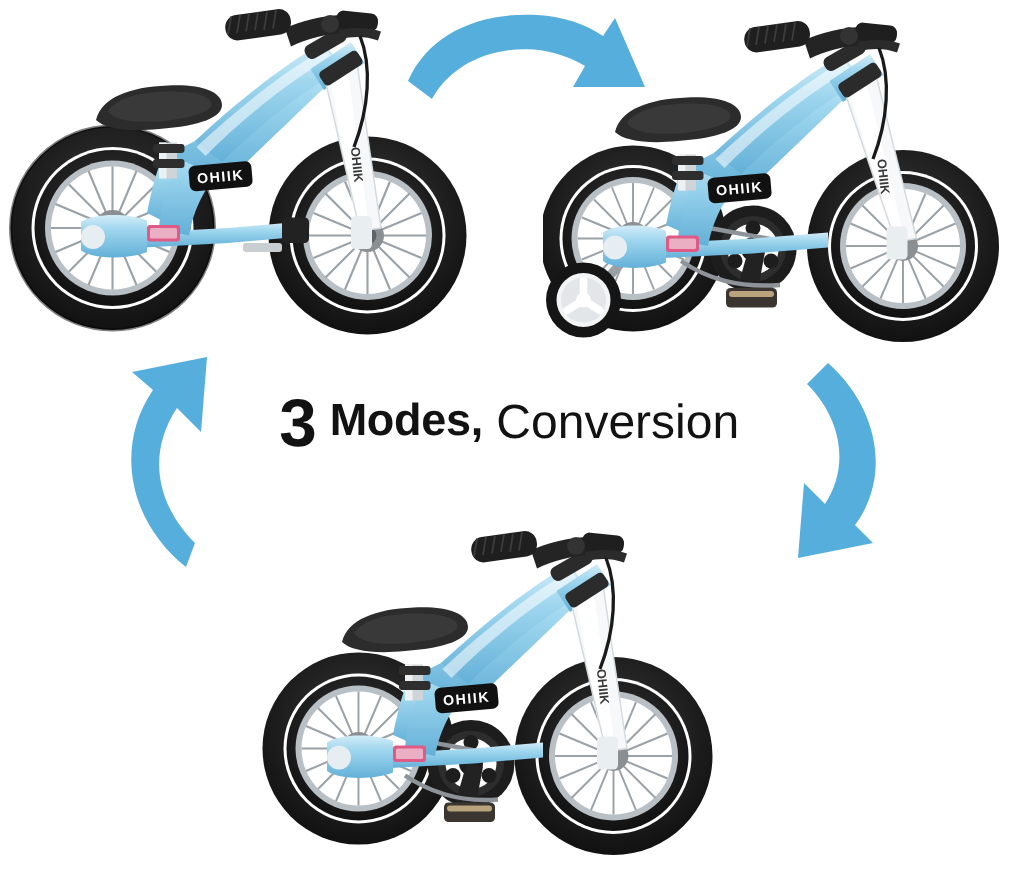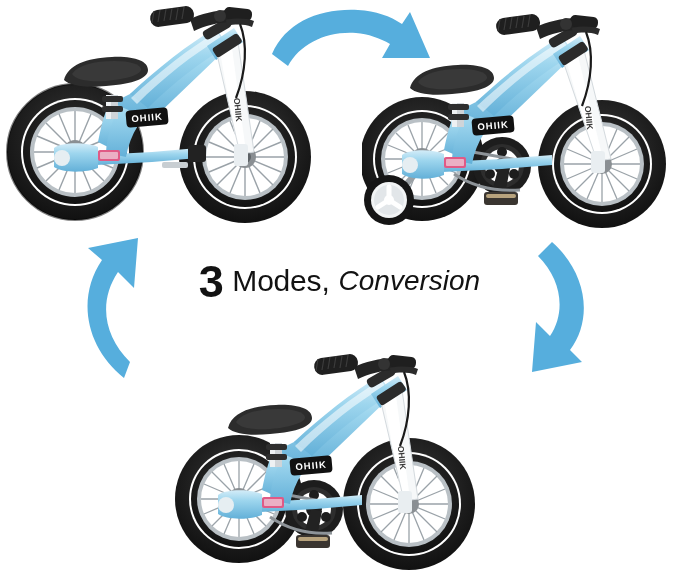--- a/index.html
+++ b/index.html
@@ -30,27 +30,26 @@
   #caption{
     position:absolute;left:0;top:252px;width:679px;height:58px;
     display:flex;align-items:center;justify-content:center;
     white-space:nowrap;color:#121212;
   }
   #caption .big{
     font-size:45px;font-weight:700;letter-spacing:-0.5px;
     line-height:1;
   }
   #caption .mid{
-    font-size:30px;font-weight:400;line-height:1;
+    font-size:30px;font-weight:700;line-height:1;
     letter-spacing:-0.2px;
   }
   #caption .light{
-    font-size:28px;font-weight:400;line-height:1;
+    font-size:32px;font-weight:400;line-height:1;
     letter-spacing:0px;
-    font-style:italic;
   }
   #caption .sp{display:inline-block;width:9px;}
 </style>
 </head>
 <body>
 
 <div class="stage">
 
   <div class="bike" id="bike-balance">
     <svg viewBox="0 0 330 232" xmlns="http://www.w3.org/2000/svg">

